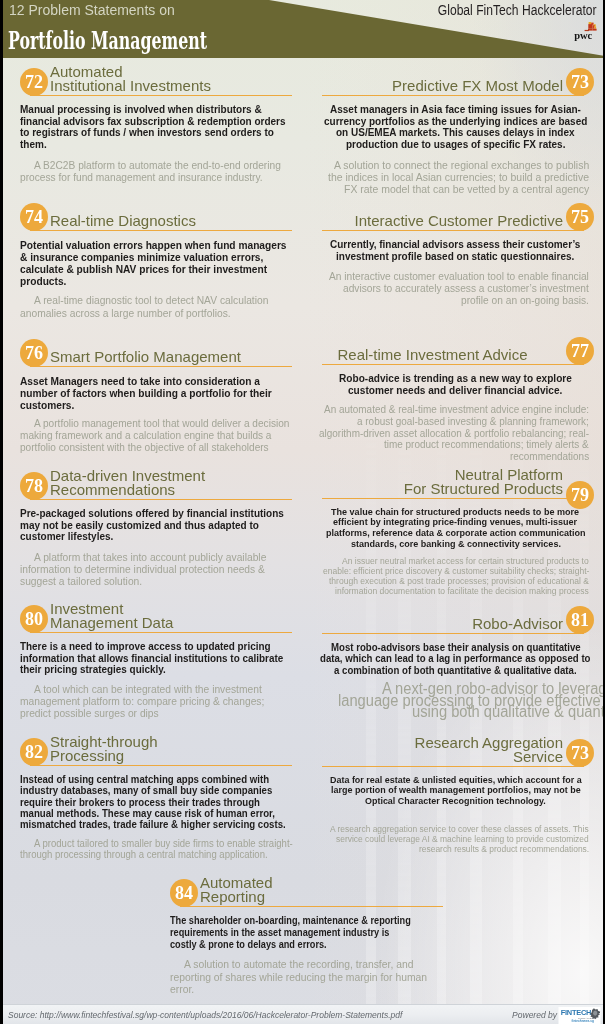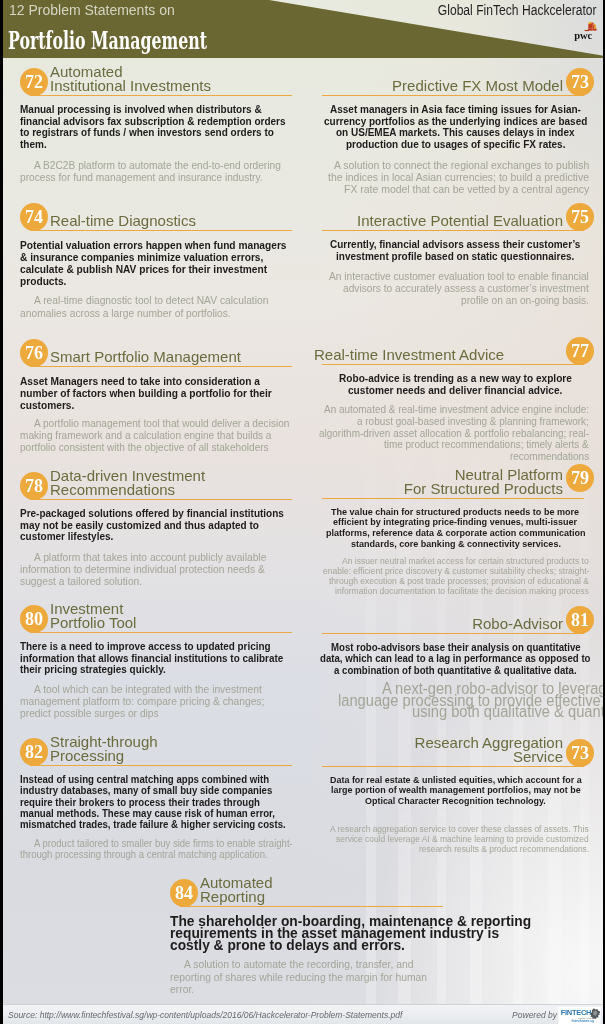--- a/index.html
+++ b/index.html
@@ -208,21 +208,21 @@
             <span style="left: 0px; transform: scaleX(0.918);">anomalies across a large number of portfolios.</span>
           </div>
         </div>
       </div>
       <div class="item">
         <div class="badge" style="left:566px;top:203px">
           <span>75</span>
         </div>
         <div class="rule" style="left:322px;top:229.5px;width:262px"></div>
         <div class="ttl" style="left:302px;width:261px;top:213.6px;text-align:right;transform:scaleX(1.0);transform-origin:100% 0">
-          <div>Interactive Potential Evaluation</div>
+          <div>Interactive Customer Predictive</div>
         </div>
         <div class="prob" style="left:322px;width:267px;top:238.8px;font-size:10.9px;line-height:11.83px;text-align:center">
           <div class="ln" style="height:11.83px">
             <span style="left: 8.29px; transform: scaleX(0.918);">Currently, financial advisors assess their customer’s</span>
           </div>
           <div class="ln" style="height:11.83px">
             <span style="left: 14.33px; transform: scaleX(0.918);">investment profile based on static questionnaires.</span>
           </div>
         </div>
         <div class="sol" style="left:322px;width:267px;top:269.8px;font-size:11.1px;line-height:12.04px;text-align:right">
@@ -266,21 +266,21 @@
           <div class="ln" style="height:11.93px">
             <span style="left: 0px; transform: scaleX(0.918);">portfolio consistent with the objective of all stakeholders</span>
           </div>
         </div>
       </div>
       <div class="item">
         <div class="badge" style="left:566px;top:337px">
           <span>77</span>
         </div>
         <div class="rule" style="left:322px;top:363.5px;width:262px"></div>
-        <div class="ttl" style="left:314px;width:261px;top:347.6px;text-align:left;transform:scaleX(1.0);transform-origin:100% 0">
+        <div class="ttl" style="left:302px;width:261px;top:347.6px;text-align:center;transform:scaleX(1.0);transform-origin:100% 0">
           <div>Real-time Investment Advice</div>
         </div>
         <div class="prob" style="left:322px;width:267px;top:372.8px;font-size:11.0px;line-height:11.93px;text-align:center">
           <div class="ln" style="height:11.93px">
             <span style="left: 17.06px; transform: scaleX(0.918);">Robo-advice is trending as a new way to explore</span>
           </div>
           <div class="ln" style="height:11.93px">
             <span style="left: 26.3px; transform: scaleX(0.918);">customer needs and deliver financial advice.</span>
           </div>
         </div>
@@ -328,21 +328,21 @@
           </div>
           <div class="ln" style="height:12.15px">
             <span style="left: 0px; transform: scaleX(0.918);">information to determine individual protection needs &amp;</span>
           </div>
           <div class="ln" style="height:12.15px">
             <span style="left: 0px; transform: scaleX(0.918);">suggest a tailored solution.</span>
           </div>
         </div>
       </div>
       <div class="item">
-        <div class="badge" style="left:566px;top:464px">
+        <div class="badge" style="left:566px;top:481px">
           <span>79</span>
         </div>
         <div class="rule" style="left:322px;top:497.5px;width:262px"></div>
         <div class="ttl" style="left:302px;width:261px;top:467.7px;text-align:right;transform:scaleX(1.0);transform-origin:100% 0">
           <div>Neutral Platform</div>
           <div>For Structured Products</div>
         </div>
         <div class="prob" style="left:322px;width:267px;top:506.8px;font-size:9.85px;line-height:10.69px;text-align:center">
           <div class="ln" style="height:10.69px">
             <span style="left: 9.47px; transform: scaleX(0.918);">The value chain for structured products needs to be more</span>
@@ -372,21 +372,21 @@
           </div>
         </div>
       </div>
       <div class="item">
         <div class="badge" style="left:20px;top:605px">
           <span>80</span>
         </div>
         <div class="rule" style="left:30px;top:631.5px;width:262px"></div>
         <div class="ttl" style="left:50px;width:242px;top:601.7px;text-align:left;transform:scaleX(1.0);transform-origin:0 0">
           <div>Investment</div>
-          <div>Portfolio Tool</div>
+          <div>Management Data</div>
         </div>
         <div class="prob" style="left:20px;width:272px;top:640.8px;font-size:10.8px;line-height:11.72px;text-align:left">
           <div class="ln" style="height:11.72px">
             <span style="left: 0px; transform: scaleX(0.918);">There is a need to improve access to updated pricing</span>
           </div>
           <div class="ln" style="height:11.72px">
             <span style="left: 0px; transform: scaleX(0.918);">information that allows financial institutions to calibrate</span>
           </div>
           <div class="ln" style="height:11.72px">
             <span style="left: 0px; transform: scaleX(0.918);">their pricing strategies quickly.</span>
@@ -504,21 +504,21 @@
       </div>
       <div class="item">
         <div class="badge" style="left:170px;top:879px">
           <span>84</span>
         </div>
         <div class="rule" style="left:180px;top:905.5px;width:263px"></div>
         <div class="ttl" style="left:200px;width:243px;top:875.7px;text-align:left;transform:scaleX(1.0);transform-origin:0 0">
           <div>Automated</div>
           <div>Reporting</div>
         </div>
-        <div class="prob" style="left:170px;width:273px;top:914.8px;font-size:15px;line-height:12.04px;text-align:left">
+        <div class="prob" style="left:170px;width:273px;top:914.8px;font-size:10px;line-height:12.04px;text-align:left">
           <div class="ln" style="height:12.04px">
             <span style="left: 0px; transform: scaleX(0.918);">The shareholder on-boarding, maintenance &amp; reporting</span>
           </div>
           <div class="ln" style="height:12.04px">
             <span style="left: 0px; transform: scaleX(0.918);">requirements in the asset management industry is</span>
           </div>
           <div class="ln" style="height:12.04px">
             <span style="left: 0px; transform: scaleX(0.918);">costly &amp; prone to delays and errors.</span>
           </div>
         </div>

